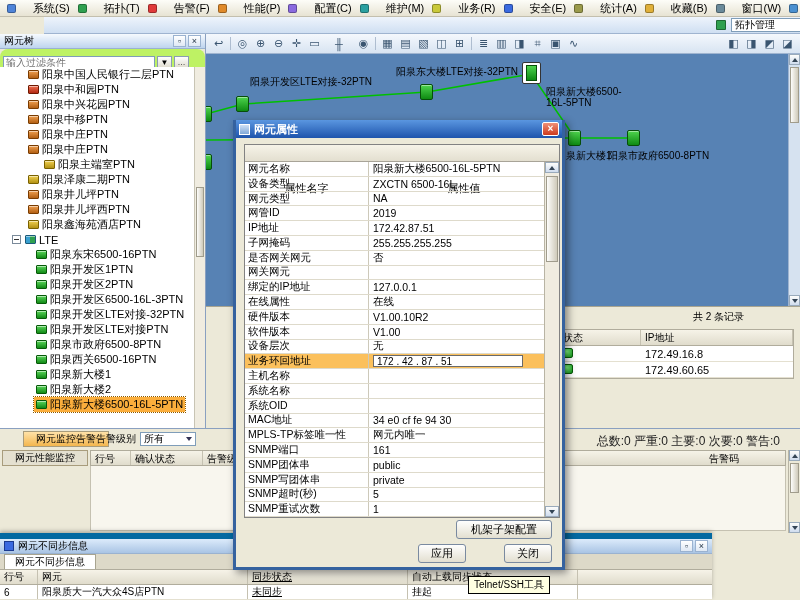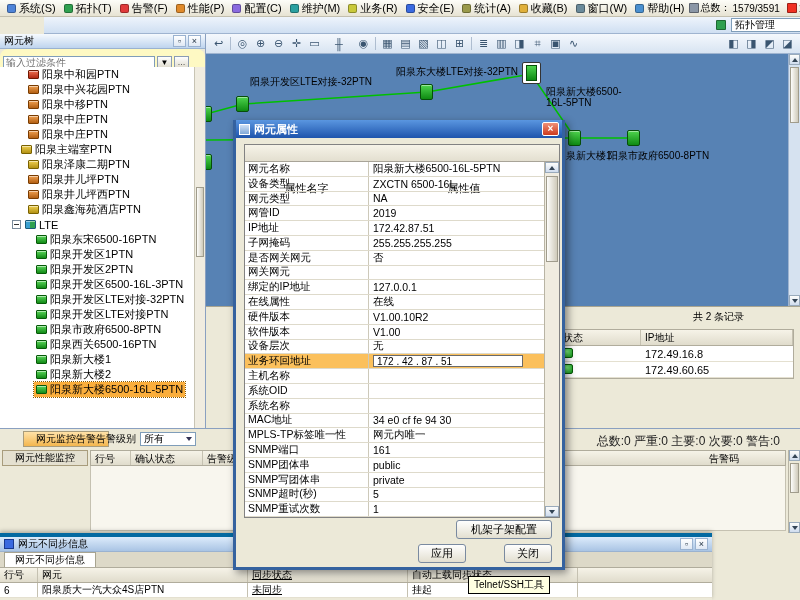--- a/index.html
+++ b/index.html
@@ -1,21 +1,21 @@
 <!DOCTYPE html>
 <html><head>
 <meta charset="utf-8">
 <style>
   *{margin:0;padding:0;box-sizing:border-box;font-family:"Liberation Sans","DejaVu Sans",sans-serif;}
   html,body{width:800px;height:600px;overflow:hidden;background:#ece9d8;}
   .app{position:relative;width:800px;height:600px;font-size:11px;color:#000;}
 
   
   .menubar{position:absolute;left:0;top:0;width:800px;height:17px;background:linear-gradient(#fdfdf8,#e7e3d3);border-bottom:1px solid #c3bfae;display:flex;align-items:center;padding:0 3px;}
-  .menu-item{display:flex;align-items:center;gap:3px;padding:1px 4px;cursor:default;white-space:nowrap;}
+  .menu-item{display:flex;align-items:center;gap:17px;padding:1px 4px;cursor:default;white-space:nowrap;}
   .mi{width:9px;height:9px;border-radius:2px;display:inline-block;border:1px solid rgba(0,0,0,.3);}
   .menu-item:nth-child(1) .mi{background:#4f84d8;} .menu-item:nth-child(2) .mi{background:#2fa04f;}
   .menu-item:nth-child(3) .mi{background:#e03a3a;} .menu-item:nth-child(4) .mi{background:#e08a2a;}
   .menu-item:nth-child(5) .mi{background:#8a6adf;} .menu-item:nth-child(6) .mi{background:#2aa0a0;}
   .menu-item:nth-child(7) .mi{background:#c9c93a;} .menu-item:nth-child(8) .mi{background:#3a6ae0;}
   .menu-item:nth-child(9) .mi{background:#9a9a4a;} .menu-item:nth-child(10) .mi{background:#e0b03a;}
   .menu-item:nth-child(11) .mi{background:#6a8a9a;} .menu-item:nth-child(12) .mi{background:#4a90d0;}
   .stats{margin-left:auto;display:flex;align-items:center;gap:7px;font-size:10px;padding-right:6px;white-space:nowrap;}
   .stat{display:flex;align-items:center;gap:2px;}
   .chip{width:10px;height:10px;border:1px solid rgba(0,0,0,.35);display:inline-block;border-radius:1px;}
@@ -24,21 +24,21 @@
   
   .toolbar2{position:absolute;left:0;top:17px;width:800px;height:17px;background:linear-gradient(#eef4fc,#cfdff2);border-bottom:1px solid #9fb4d0;display:flex;align-items:center;justify-content:flex-end;gap:5px;padding:0 6px;margin-left:44px;}
   .combo{display:flex;align-items:center;gap:4px;background:#fff;border:1px solid #7f9db9;height:14px;padding:0 3px;font-size:10px;}
   .combo .arr{width:0;height:0;border-left:3px solid transparent;border-right:3px solid transparent;border-top:4px solid #335;}
 
   
   .tree-panel{position:absolute;left:0;top:34px;width:206px;height:394px;background:#ece9d8;border-right:1px solid #8aa0c0;}
   .dock-title{height:15px;background:linear-gradient(#f6fafe,#bed4ee);border-bottom:1px solid #9ab2d0;display:flex;align-items:center;padding:0 4px;font-size:10px;}
   .dock-btns{margin-left:auto;display:flex;gap:2px;}
   .dock-btn{width:13px;height:12px;font-size:9px;line-height:11px;text-align:center;background:linear-gradient(#fff,#dfe8f4);border:1px solid #9ab2d0;color:#234;}
-  .filter-row{height:28px;display:flex;align-items:center;gap:2px;padding:2px 3px;background:#fef9c3;border-bottom:1px solid #cfcaba;border-radius:8px;}
+  .filter-row{height:28px;display:flex;align-items:center;gap:2px;padding:2px 3px;background:#bef264;border-bottom:1px solid #cfcaba;border-radius:8px;}
   .filter-input{width:152px;height:14px;border:1px solid #7f9db9;font-size:10px;padding:0 2px;}
   .sq-btn{width:15px;height:14px;background:linear-gradient(#fefefe,#dcd8c8);border:1px solid #8a9cb4;font-size:8px;line-height:12px;text-align:center;}
   .tree-body{position:absolute;left:0;top:33px;right:0;bottom:0;background:#fff;overflow:hidden;}
   .trow{height:15px;display:flex;align-items:center;white-space:nowrap;}
   .twrap{display:inline-flex;align-items:center;gap:3px;padding:0 2px;}
   .twrap.sel{background:#fbae3c;outline:1px dotted #8a5a00;}
   .ticon{width:11px;height:9px;border-radius:1px;display:inline-block;box-shadow:inset 0 1px 0 rgba(255,255,255,.5);}
   .ticon.ptn{background:linear-gradient(#f0a050,#b36014);border:1px solid #7a3c00;}
   .ticon.redne{background:linear-gradient(#f07050,#b32a14);border:1px solid #701800;}
   .ticon.yel{background:linear-gradient(#f0d050,#b39214);border:1px solid #7a6200;}
@@ -86,21 +86,21 @@
   .atab.plain{background:#e4e0d0;}
   .afilter{position:absolute;left:96px;top:2px;height:16px;display:flex;align-items:center;gap:4px;font-size:10px;}
   .acounts{position:absolute;right:20px;top:4px;font-size:12px;color:#222;}
   .ahead{position:absolute;left:90px;top:21px;right:14px;height:16px;display:flex;background:linear-gradient(#f6f3e8,#e0dccc);border:1px solid #b0ac9c;font-size:10px;}
   .ahead div{padding:1px 4px;border-right:1px solid #c5c1b1;}
   .ah-blank{flex:1;border-right:none !important;}
   .abody{position:absolute;left:90px;top:37px;right:14px;bottom:2px;background:#f8f6ee;border:1px solid #c5c1b1;border-top:none;}
   .alarm-sb{position:absolute;right:0;top:21px;bottom:0;width:12px;background:#ece9d8;border-left:1px solid #b8b4a4;}
 
   
-  .sync{position:absolute;left:0;top:533px;width:712px;height:67px;background:#ece9d8;border-top:4px solid #0369a1;box-shadow:0 -2px 4px rgba(0,0,0,.25);}
+  .sync{position:absolute;left:0;top:533px;width:712px;height:67px;background:#ece9d8;border-top:6px solid #0369a1;box-shadow:0 -2px 4px rgba(0,0,0,.25);}
   .sync .dock-title{background:linear-gradient(#dcebfb,#a9c4e4);}
   .sicon{width:10px;height:10px;background:#3a6ae0;border:1px solid #1a3a90;display:inline-block;margin-right:4px;}
   .stabrow{height:16px;background:#ddd9c8;display:flex;align-items:flex-end;padding-left:4px;border-bottom:1px solid #b0ac9c;}
   .stab{height:15px;background:#fff;border:1px solid #a8a490;border-bottom:none;display:flex;align-items:center;padding:0 10px;font-size:10px;}
   .shead{display:flex;height:15px;background:linear-gradient(#f6f3e8,#e0dccc);border-bottom:1px solid #b0ac9c;font-size:10px;}
   .shead div,.srow div{padding:0 4px;border-right:1px solid #c5c1b1;display:flex;align-items:center;}
   .sc1{width:38px;} .sc2{width:210px;} .sc3{width:160px;text-decoration:underline;} .sc4{width:170px;} .sc5{flex:1;border-right:none !important;}
   .srow{display:flex;height:15px;background:#fff;border-bottom:1px solid #e4e0d0;font-size:10px;}
 
   
@@ -213,20 +213,26 @@
       </span>
     </div>
     <div class="filter-row">
       <input class="filter-input" placeholder="输入过滤条件" style="">
       <span class="sq-btn">▼</span>
       <span class="sq-btn">…</span>
     </div>
     <div class="tree-body">
       <div class="trow" style="padding-left:26px">
           <span class="twrap">
+            <span class="ticon ptn"></span>
+            <span>阳泉中国人民银行二层PTN</span>
+          </span>
+        </div>
+      <div class="trow" style="padding-left:26px">
+          <span class="twrap">
             <span class="ticon redne"></span>
             <span>阳泉中和园PTN</span>
           </span>
         </div>
       <div class="trow" style="padding-left:26px">
           <span class="twrap">
             <span class="ticon ptn"></span>
             <span>阳泉中兴花园PTN</span>
           </span>
         </div>
@@ -241,21 +247,21 @@
             <span class="ticon ptn"></span>
             <span>阳泉中庄PTN</span>
           </span>
         </div>
       <div class="trow" style="padding-left:26px">
           <span class="twrap">
             <span class="ticon ptn"></span>
             <span>阳泉中庄PTN</span>
           </span>
         </div>
-      <div class="trow" style="padding-left:19px">
+      <div class="trow" style="padding-left:42px">
           <span class="twrap">
             <span class="ticon yel"></span>
             <span>阳泉主端室PTN</span>
           </span>
         </div>
       <div class="trow" style="padding-left:26px">
           <span class="twrap">
             <span class="ticon yel"></span>
             <span>阳泉泽康二期PTN</span>
           </span>
@@ -575,25 +581,25 @@
             <div class="pname">业务环回地址</div>
             <div class="pval">
               <input class="pinput" value="172 . 42 . 87 . 51" style="">
             </div>
           </div>
         <div class="prow">
             <div class="pname">主机名称</div>
             <div class="pval"></div>
           </div>
         <div class="prow">
+            <div class="pname">系统名称</div>
+            <div class="pval"></div>
+          </div>
+        <div class="prow">
             <div class="pname">系统OID</div>
-            <div class="pval"></div>
-          </div>
-        <div class="prow">
-            <div class="pname">系统名称</div>
             <div class="pval"></div>
           </div>
         <div class="prow">
             <div class="pname">MAC地址</div>
             <div class="pval">34 e0 cf fe 94 30</div>
           </div>
         <div class="prow">
             <div class="pname">MPLS-TP标签唯一性</div>
             <div class="pval">网元内唯一</div>
           </div>

